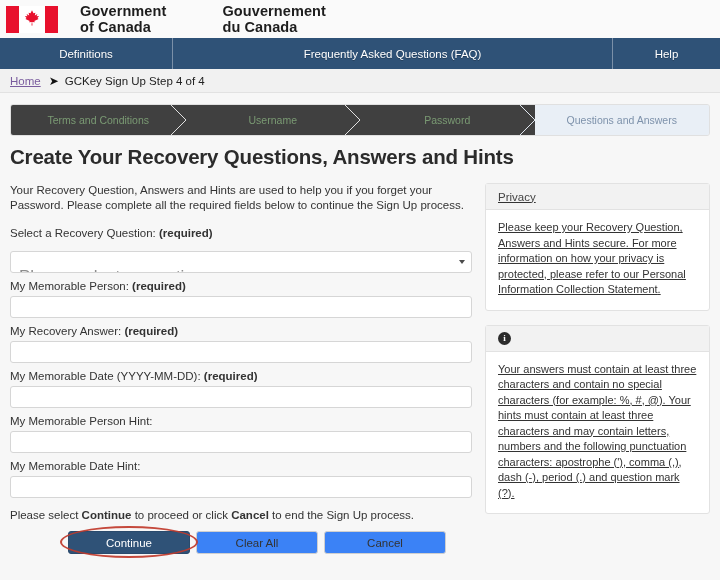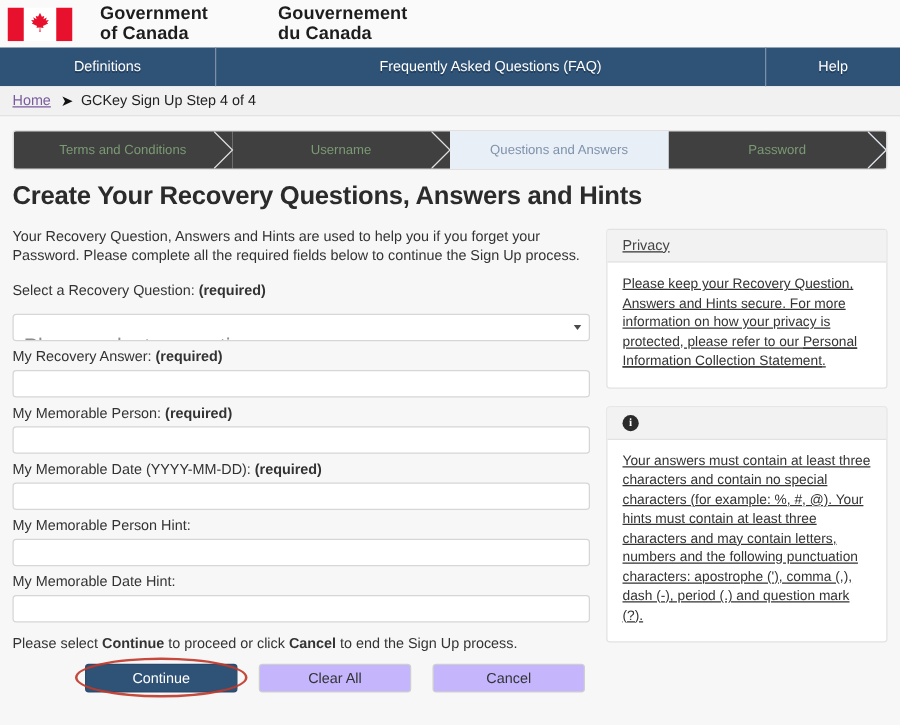--- a/index.html
+++ b/index.html
@@ -242,24 +242,24 @@
     align-items: center;
     justify-content: center;
   }
   .btn.primary {
     background: #2f5277;
     border: 1px solid #2a4a6c;
     color: #ffffff;
     margin-left: 58px;
   }
   .btn.secondary {
-    background: #c4b5fd;
+    background: #3b82f6;
     border: 1px solid #cfcfcf;
     color: #333;
-    margin-left: 17px;
+    margin-left: 6px;
   }
   .highlight-ellipse {
     position: absolute;
     left: 50px;
     top: -5px;
     width: 138px;
     height: 32px;
     border: 2px solid #c0392b;
     border-radius: 50%;
     pointer-events: none;
@@ -350,29 +350,29 @@
     <svg class="chev" viewBox="0 0 16 30" preserveAspectRatio="none">
       <path d="M0 0 L15 15 L0 30" fill="none" stroke="#e0e0e0" stroke-width="1"></path>
     </svg>
   </div>
   <div class="step done">
     <span>Username</span>
     <svg class="chev" viewBox="0 0 16 30" preserveAspectRatio="none">
       <path d="M0 0 L15 15 L0 30" fill="none" stroke="#e0e0e0" stroke-width="1"></path>
     </svg>
   </div>
-  <div class="step current">
-    <span>Questions and Answers</span>
-  </div>
   <div class="step done">
     <span>Password</span>
     <svg class="chev" viewBox="0 0 16 30" preserveAspectRatio="none">
       <path d="M0 0 L15 15 L0 30" fill="none" stroke="#dfe6ee" stroke-width="1"></path>
     </svg>
   </div>
+  <div class="step current">
+    <span>Questions and Answers</span>
+  </div>
 </div>
 
 <div class="page-title">Create Your Recovery Questions, Answers and Hints</div>
 <hr class="title-rule">
 
 <div class="content">
 
   <div class="col-main">
 
     <p class="intro">Your Recovery Question, Answers and Hints are used to help you if you forget your Password. Please complete all the required fields below to continue the Sign Up process.</p>
@@ -383,29 +383,29 @@
         <span class="req">(required)</span>
       </label>
       <div class="select-wrap">
         <div class="select-input">Please select a question...</div>
         <span class="caret"></span>
       </div>
     </div>
 
     <div class="field">
       <label class="field-label">
+        <span>My Memorable Person:</span>
+        <span class="req">(required)</span>
+      </label>
+      <input class="text-input" type="text" value="" style="">
+    </div>
+
+    <div class="field">
+      <label class="field-label">
         <span>My Recovery Answer:</span>
-        <span class="req">(required)</span>
-      </label>
-      <input class="text-input" type="text" value="" style="">
-    </div>
-
-    <div class="field">
-      <label class="field-label">
-        <span>My Memorable Person:</span>
         <span class="req">(required)</span>
       </label>
       <input class="text-input" type="text" value="" style="">
     </div>
 
     <div class="field">
       <label class="field-label">
         <span>My Memorable Date (YYYY-MM-DD):</span>
         <span class="req">(required)</span>
       </label>

